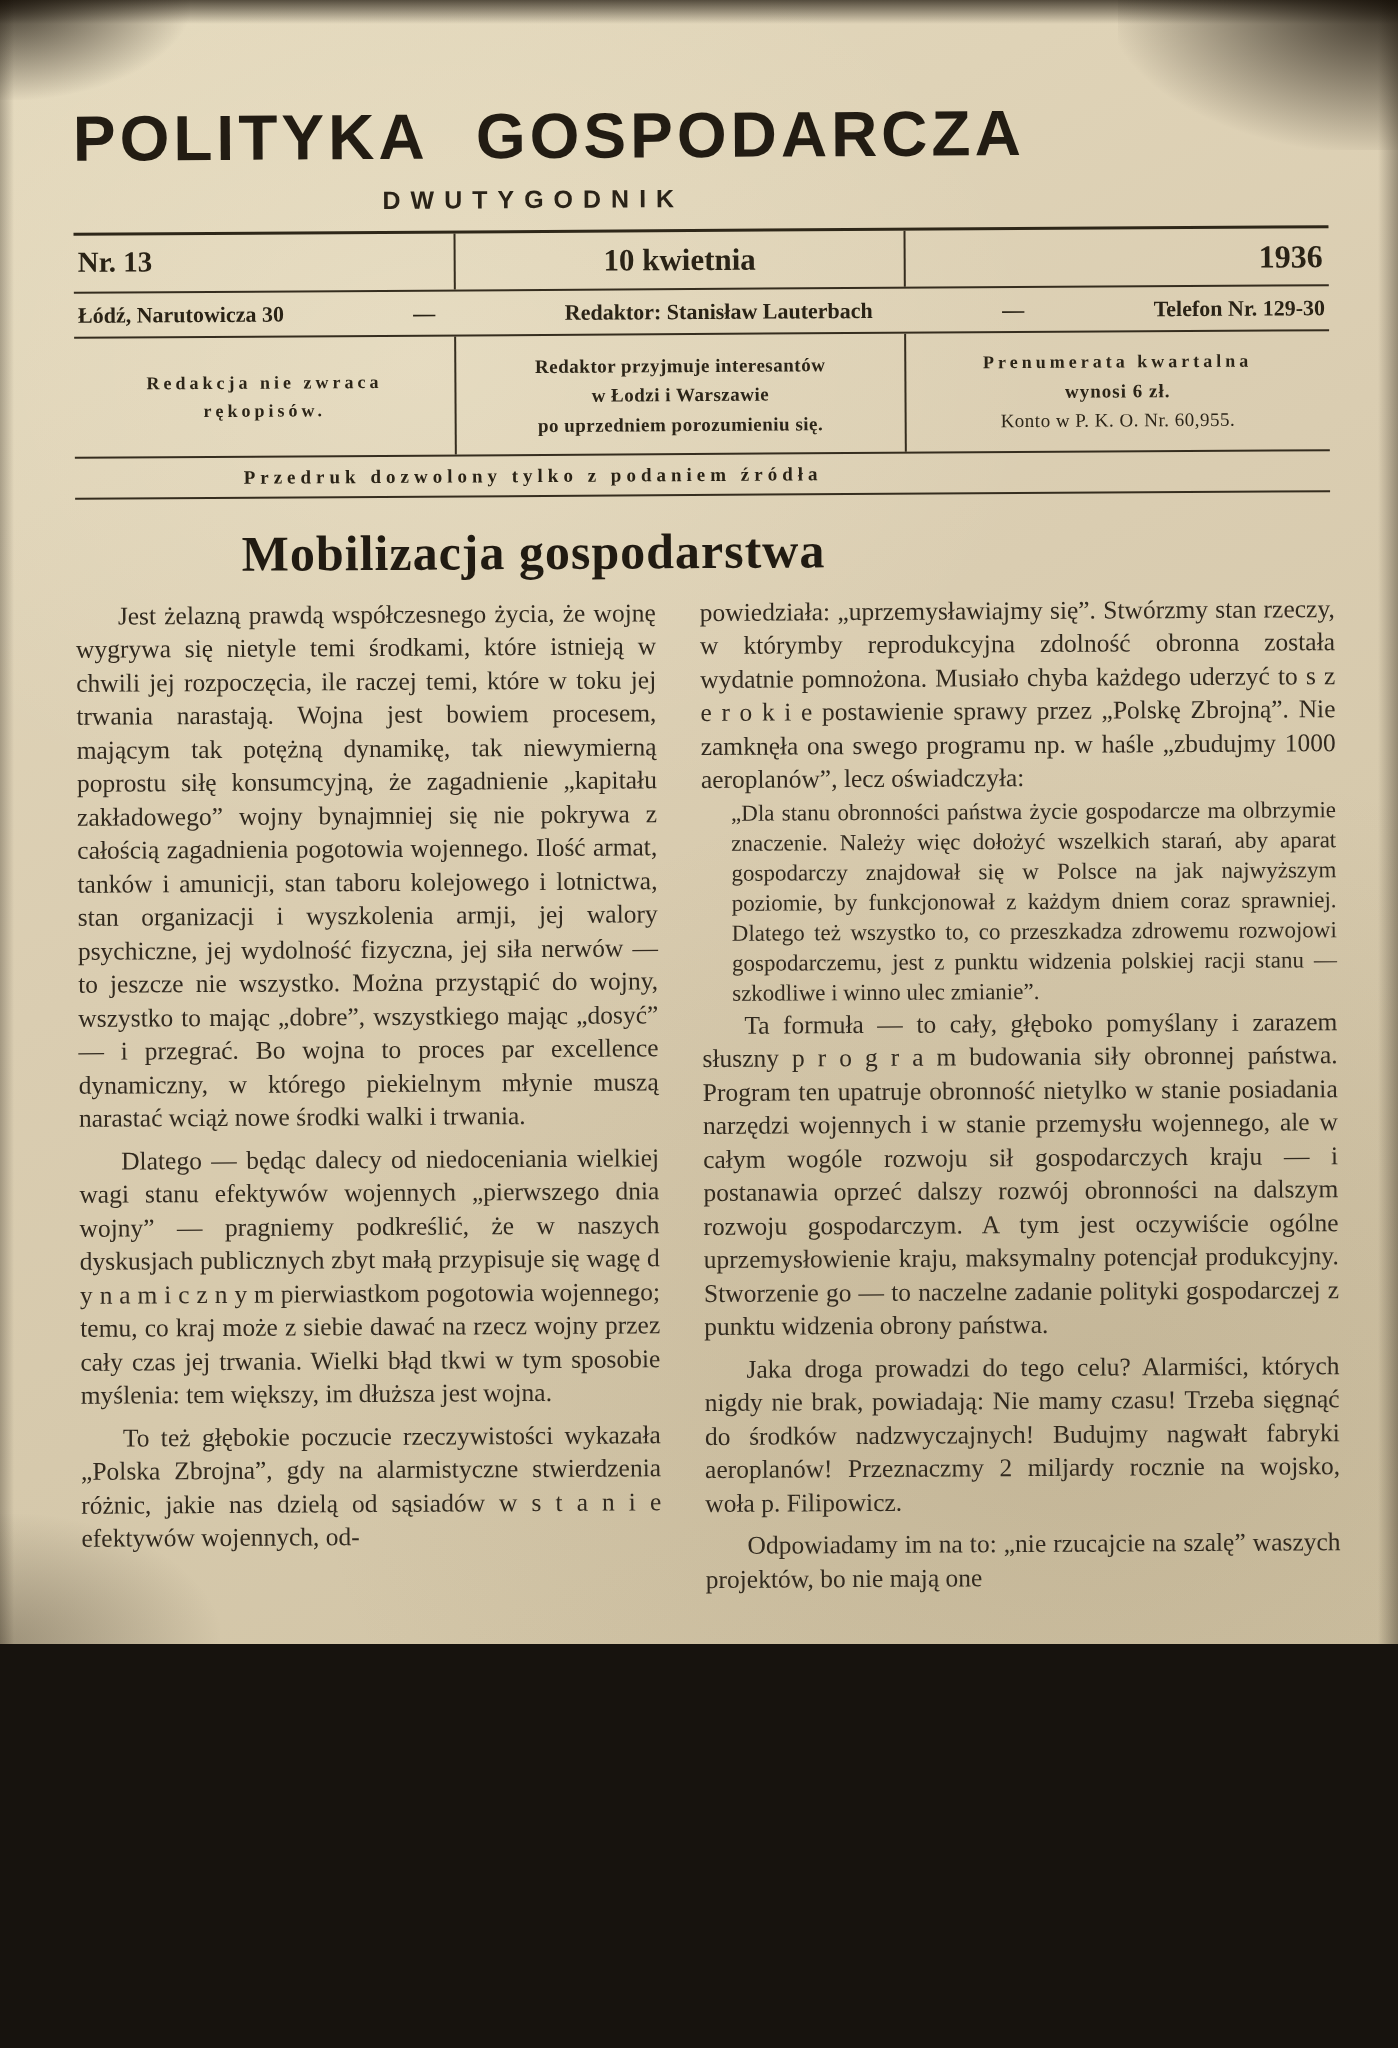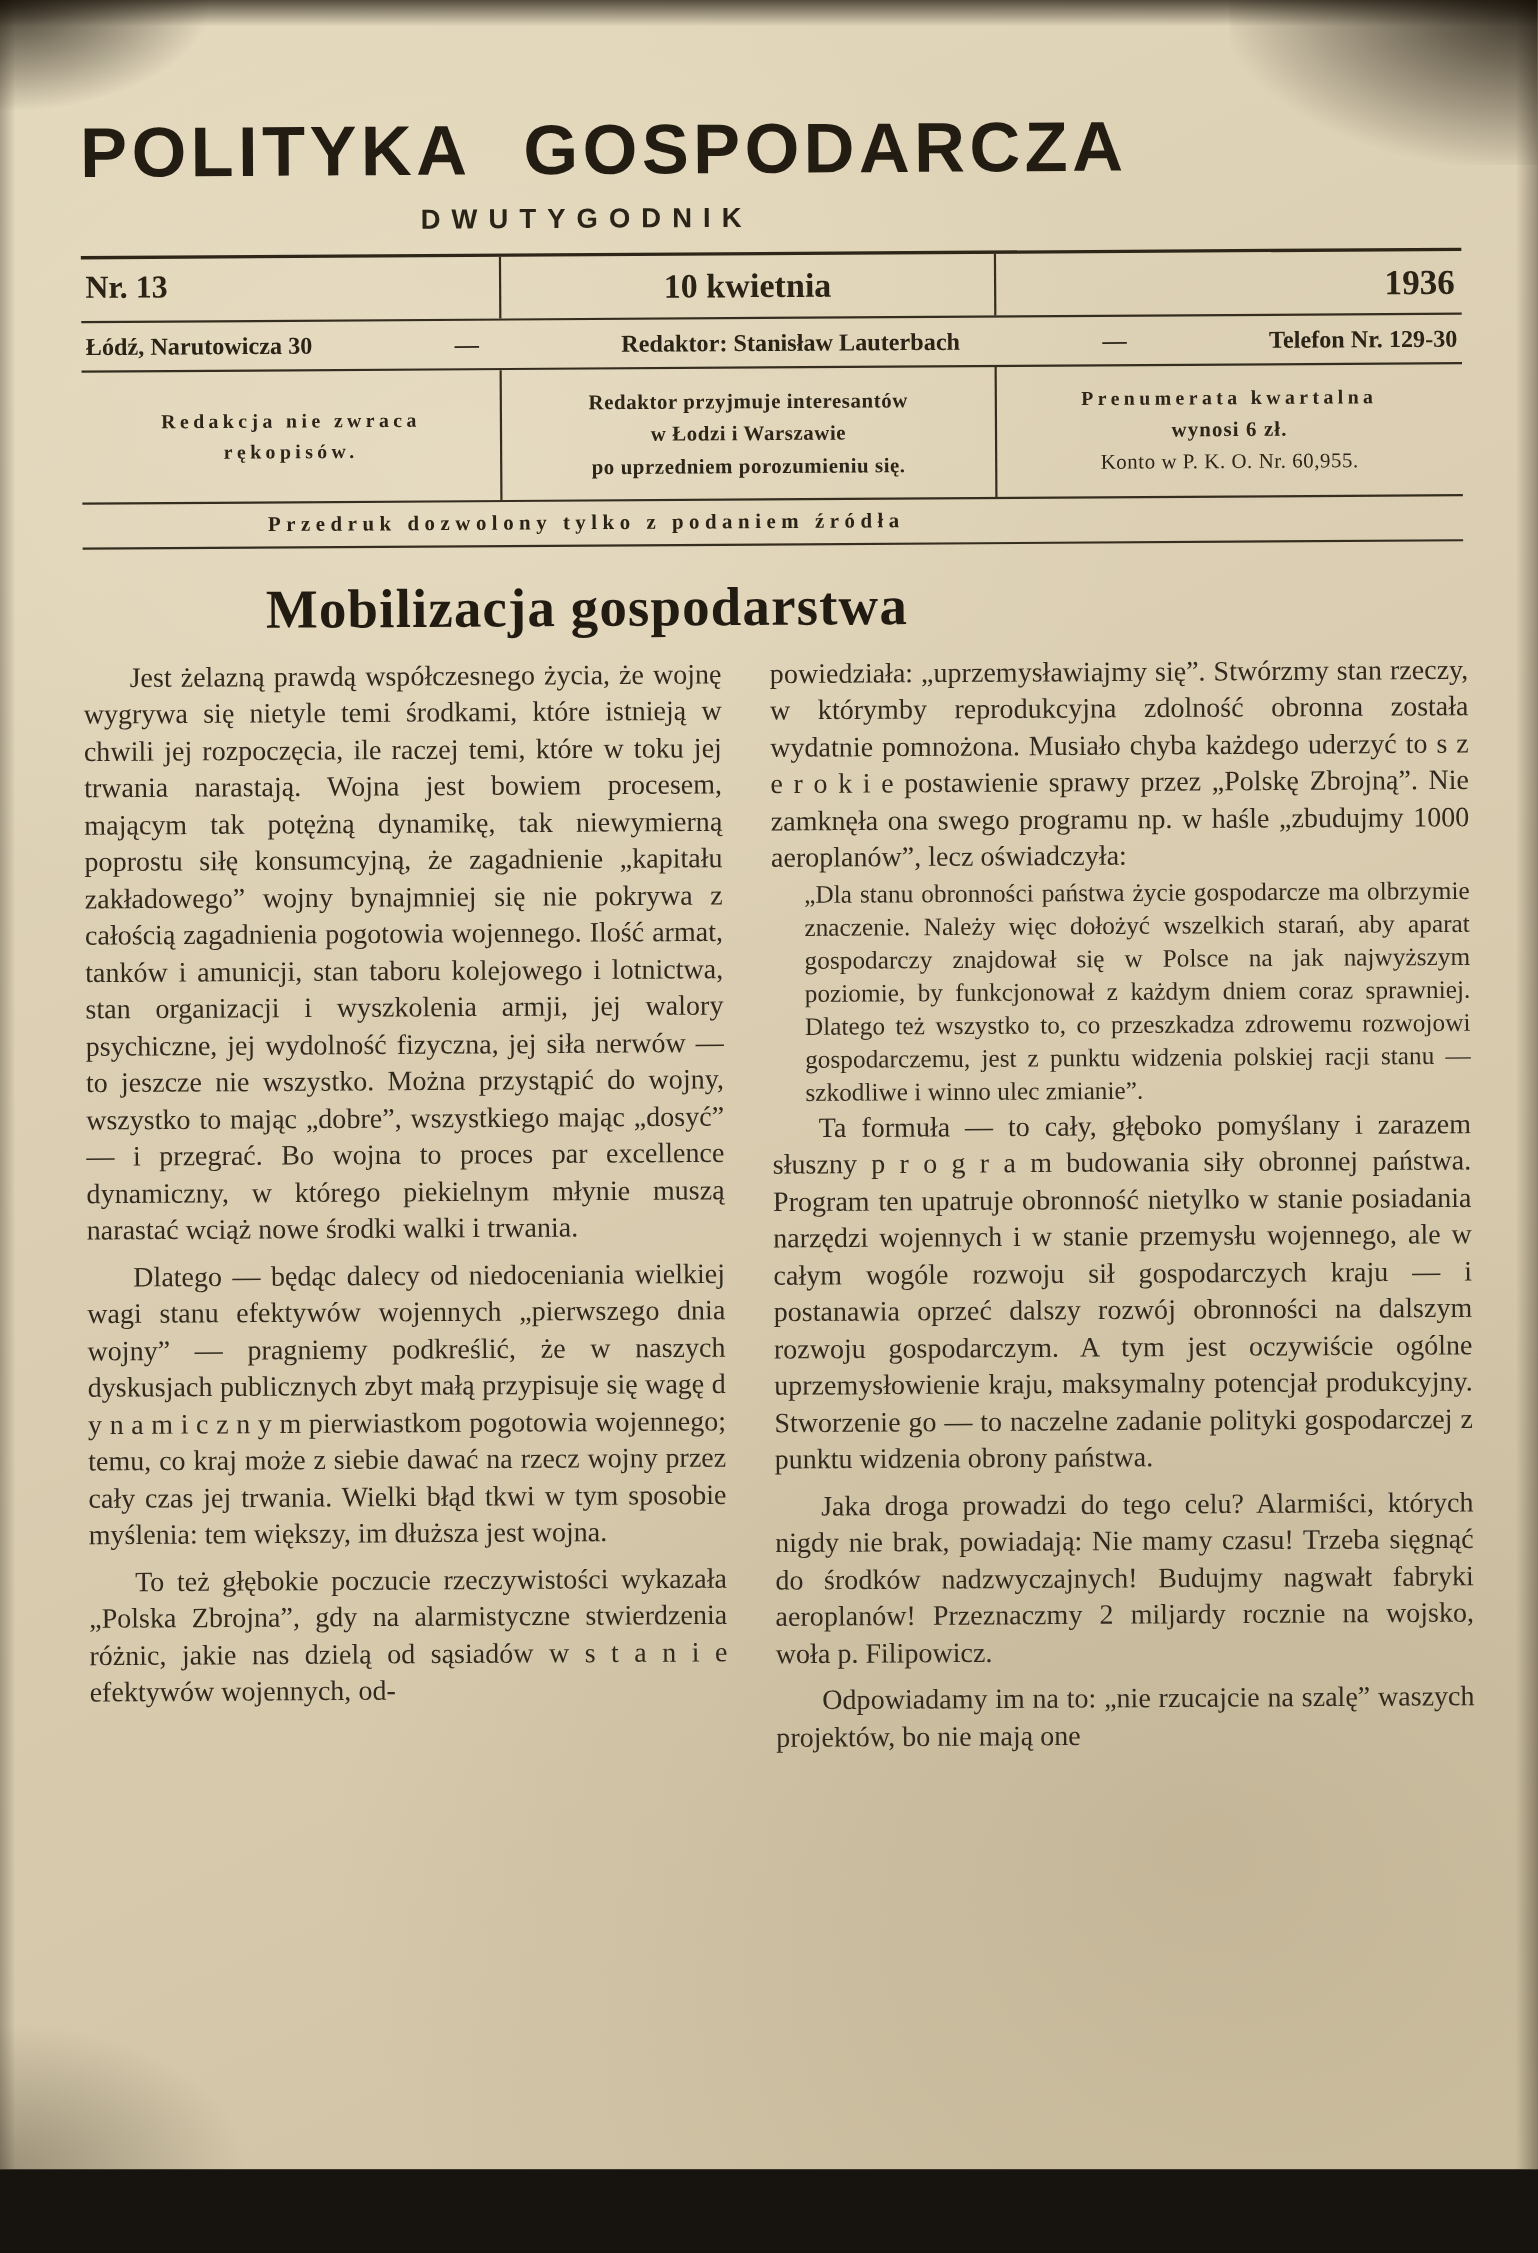--- a/index.html
+++ b/index.html
@@ -1,20 +1,20 @@
 <!DOCTYPE html>
 <html><head>
 <meta charset="utf-8">
 <style>
   * { margin:0; padding:0; box-sizing:border-box; }
   html,body { width:1398px; height:2048px; }
   body { background:#17130e; font-family:"Liberation Serif", serif; }
 
   .scan {
-    position:relative; width:1398px; height:1972px; overflow:hidden;
+    position:relative; width:1398px; height:1644px; overflow:hidden;
     color:#2b241c;
     background:
       radial-gradient(ellipse 900px 700px at 30% 22%, rgba(255,250,228,0.22), transparent 70%),
       radial-gradient(ellipse 1100px 900px at 78% 85%, rgba(120,100,68,0.16), transparent 72%),
       linear-gradient(155deg, #e4d9bd 0%, #dacdb1 45%, #cfc2a3 100%);
   }
 
   .shade { position:absolute; pointer-events:none; z-index:5; }
   .shade-top   { top:0; left:0; right:0; height:24px;
     background:linear-gradient(to bottom, rgba(24,17,8,0.70), rgba(24,17,8,0)); }

